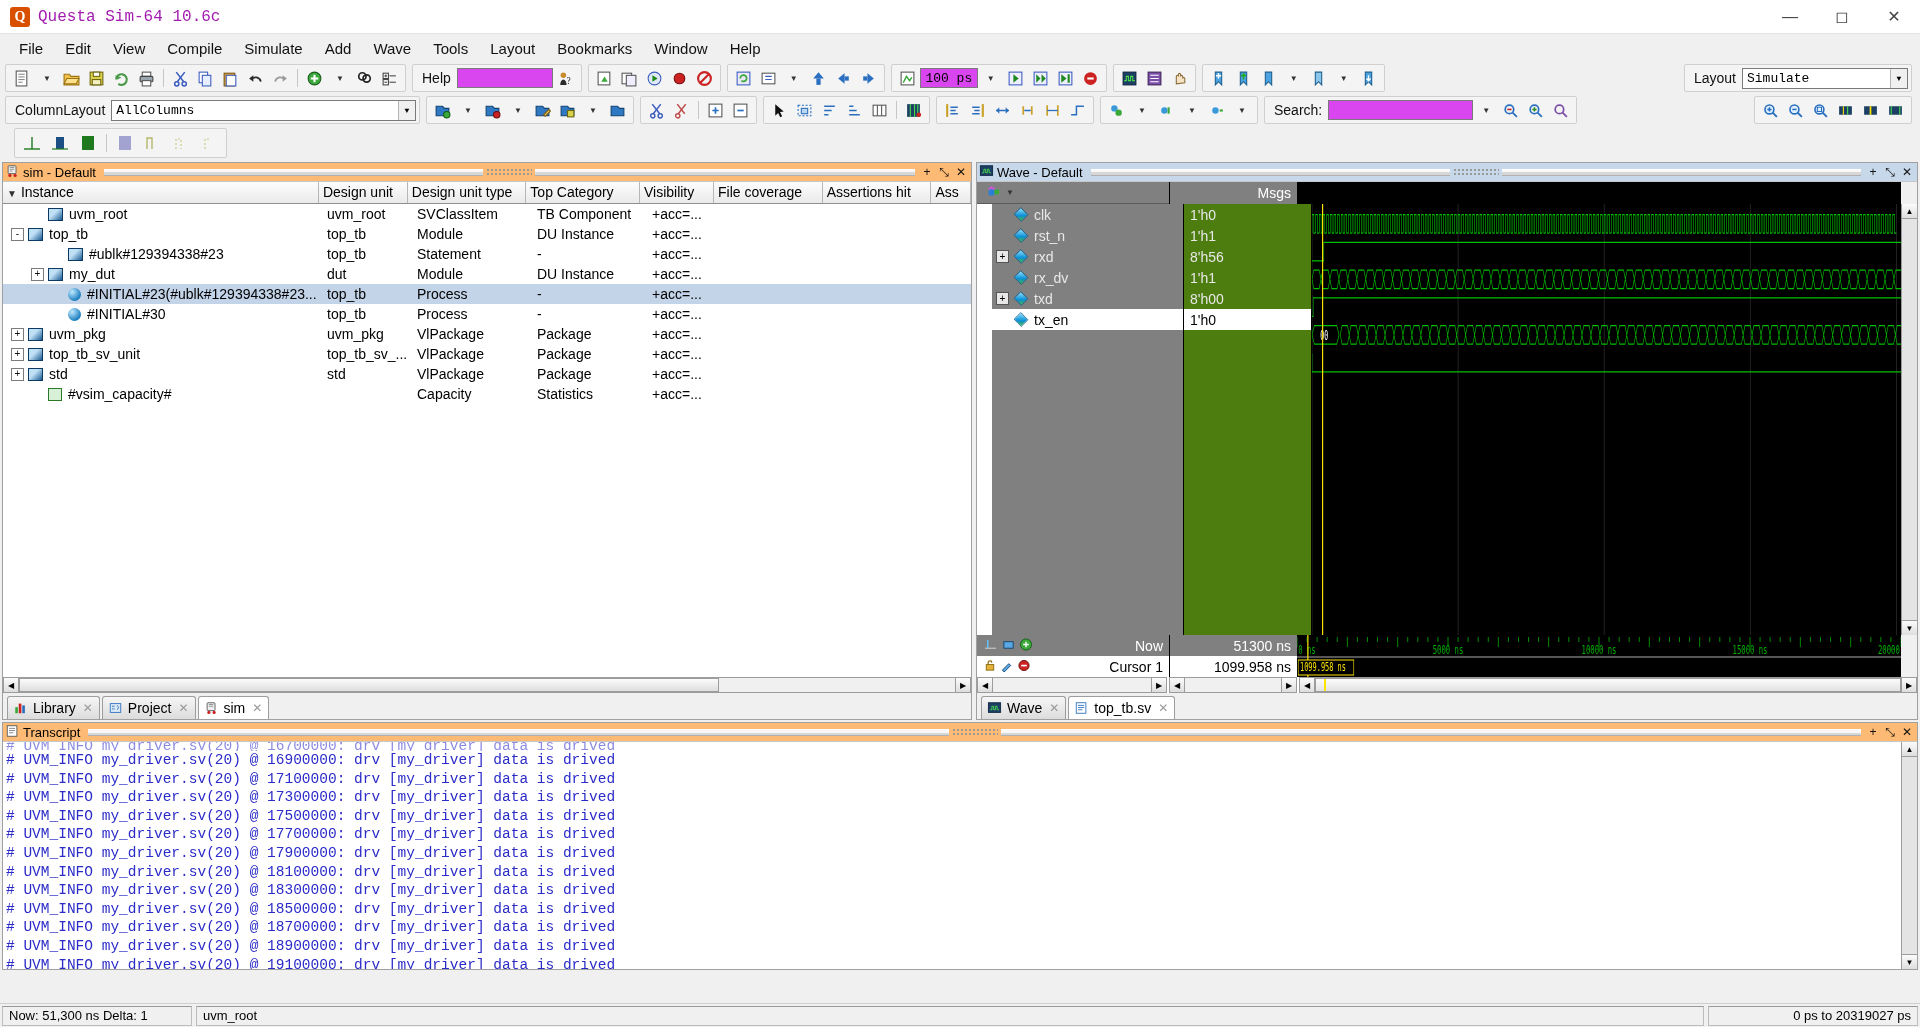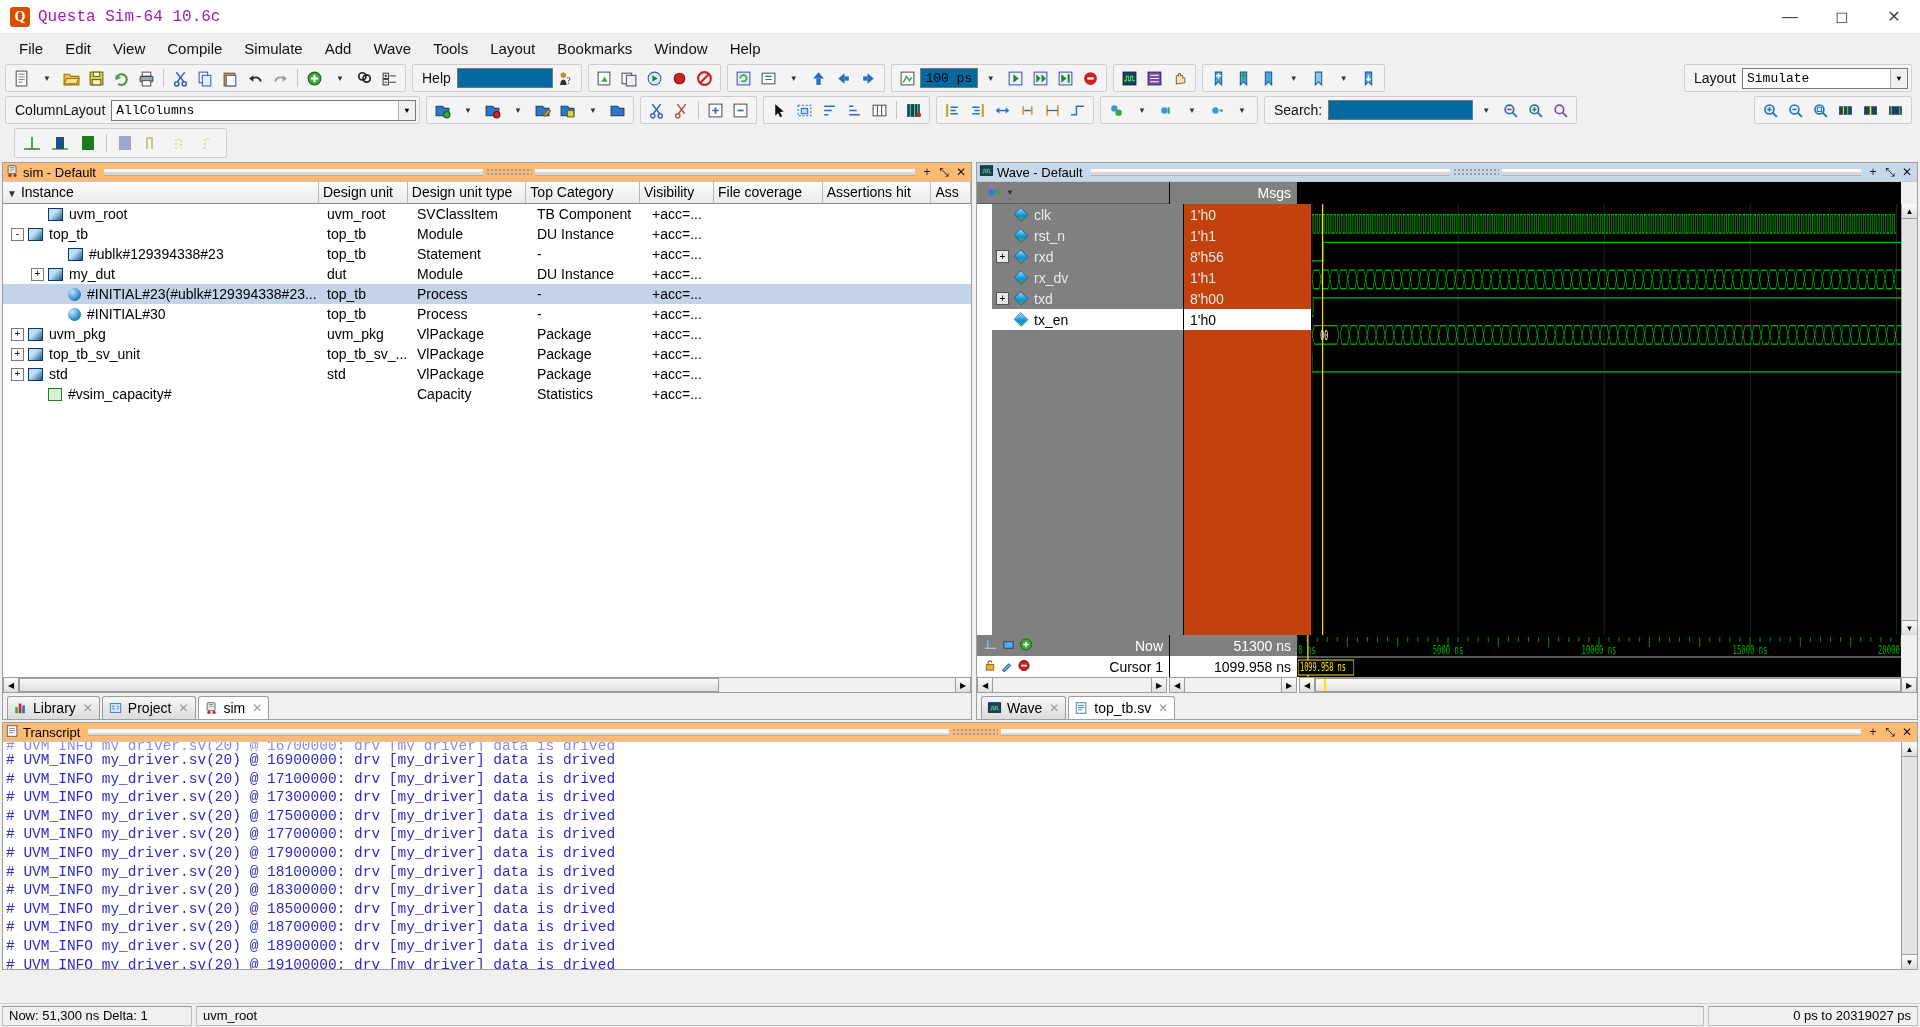--- a/index.html
+++ b/index.html
@@ -24,21 +24,21 @@
   #menubar .mi { padding:3px 11px; font-size:15px; color:#111; }
   
   .toolbar-row { background:#f0f0f0; display:flex; align-items:center; height:32px; padding:0 2px; }
   .tgroup { display:flex; align-items:center; height:28px; border:1px solid #cfcfcf; background:#f4f4f4;
             margin:0 3px; padding:0 3px; border-radius:2px; }
   .tbtn { width:23px; height:23px; margin:0 1px; display:flex; align-items:center; justify-content:center;
           position:relative; border:1px solid transparent; border-radius:2px; }
   .tsep { width:1px; height:18px; background:#c6c6c6; margin:0 4px; }
   .caret { font-size:8px; color:#333; margin-left:1px; }
   .tlabel { font-size:14px; padding:0 6px; color:#111; }
-  .tinput { height:20px; border:1px solid #7a7a7a; background:#0369a1; font-size:13px; padding:1px 3px;
+  .tinput { height:20px; border:1px solid #7a7a7a; background:#d946ef; font-size:13px; padding:1px 3px;
             font-family:"Liberation Mono", monospace; }
   .combo { height:21px; border:1px solid #7a7a7a; background:#fff; display:flex; align-items:center;
            font-size:13px; font-family:"Liberation Mono", monospace; padding-left:4px; }
   .combo .arrow { margin-left:auto; width:17px; height:100%; background:#f0f0f0; border-left:1px solid #b5b5b5;
                   display:flex; align-items:center; justify-content:center; font-size:8px; }
   
   .ic { width:17px; height:17px; display:block; }
   
   #workarea { position:relative; height:560px; display:flex; padding:2px 2px 0 2px; }
   .pane { border:1px solid #a0a0a0; background:#fff; display:flex; flex-direction:column; }
@@ -66,21 +66,21 @@
              border:1px solid #0d3a63; display:inline-block; }
   .procicon { width:13px; height:13px; border-radius:50%;
              background:radial-gradient(circle at 32% 30%, #bfe9ff, #1d7fc0 70%); display:inline-block; }
   .statsicon { width:14px; height:13px; background:#d8f0d8; border:1px solid #2a7a2a; display:inline-block; }
   
   #wavepane { flex:1; margin-left:4px; }
   .wave-toolbar { height:22px; background:#808080; display:flex; align-items:center; padding-left:8px;
                   border-bottom:1px solid #5a5a5a; }
   .wave-body { flex:1; display:flex; overflow:hidden; }
   .wave-names { width:192px; background:#808080; border-right:1px solid #000;margin-left:15px; }
-  .wave-vals  { width:128px; background:#c2410c; border-right:1px solid #000; }
+  .wave-vals  { width:128px; background:#4d7c0f; border-right:1px solid #000; }
   .wave-canvas{ flex:1; background:#000; position:relative; overflow:hidden; }
   .wrow { height:21px; display:flex; align-items:center; color:#e8e8e8; font-size:14px; padding-left:4px; }
   .wrow.selrow { background:#fff; color:#000; }
   .wrow .sigicon { width:14px; height:13px; margin-right:6px; flex:none;
       background:linear-gradient(135deg,#8fe2ff 0%, #0a8fd6 60%, #3fbb3f 100%);
       transform:rotate(45deg) scale(.78); border:1px solid #0a5f92; }
   .wrow.val { justify-content:flex-start; padding-left:6px; }
   .wave-foot-left { background:#808080; }
   .footrow { height:21px; display:flex; align-items:center; font-size:14px; color:#fff; }
   .footrow.cursor { background:#fff; color:#000; }

